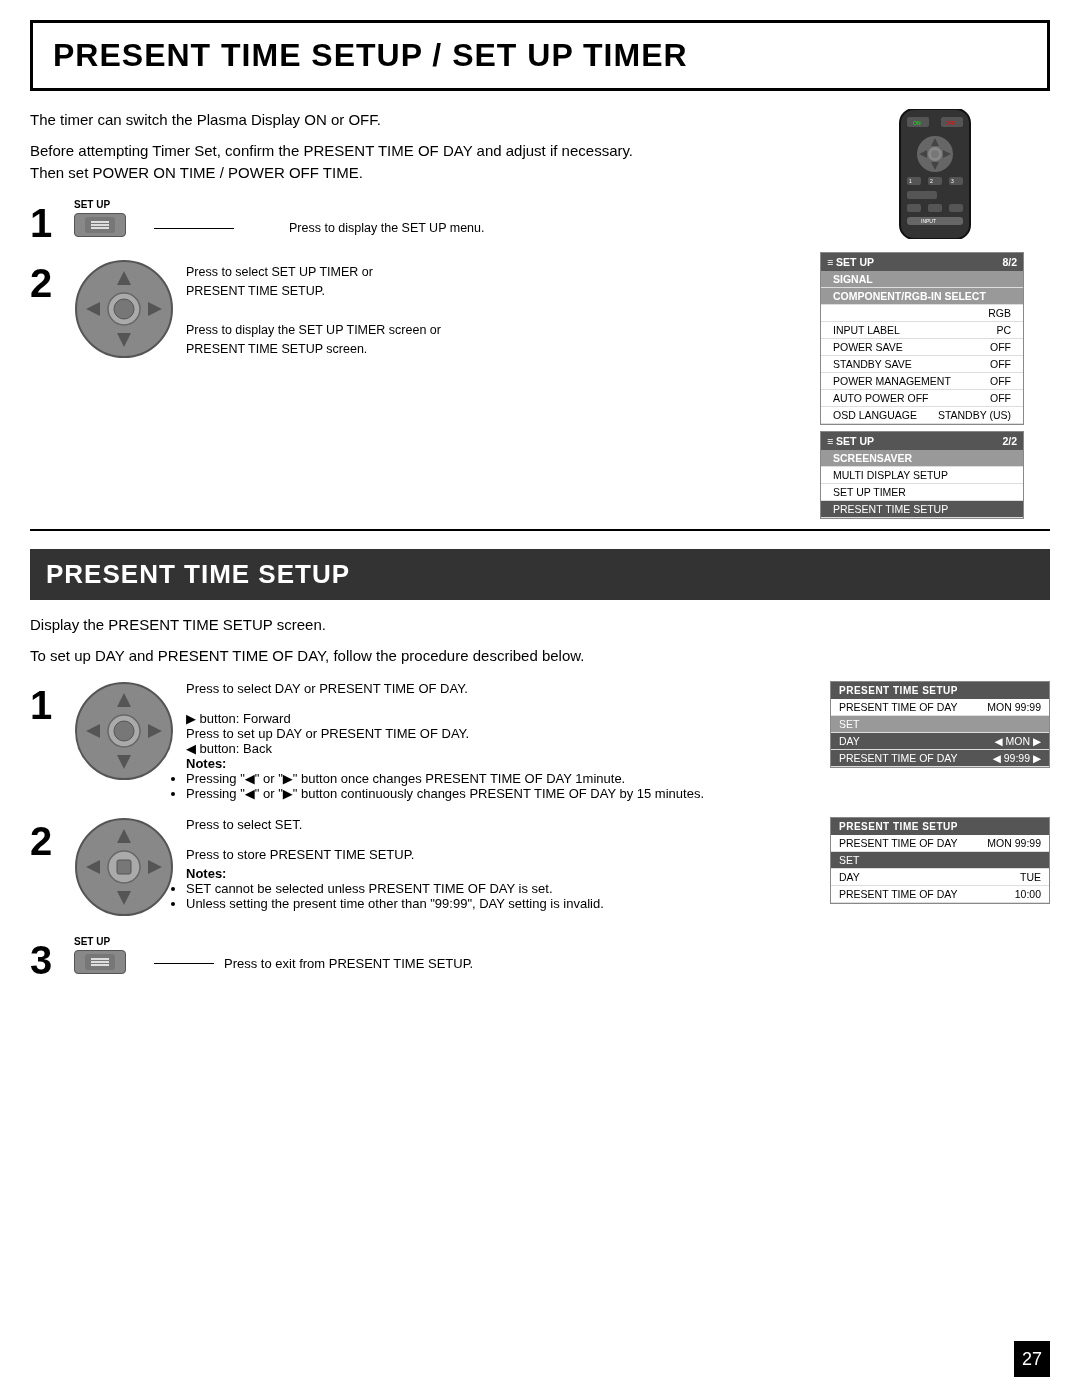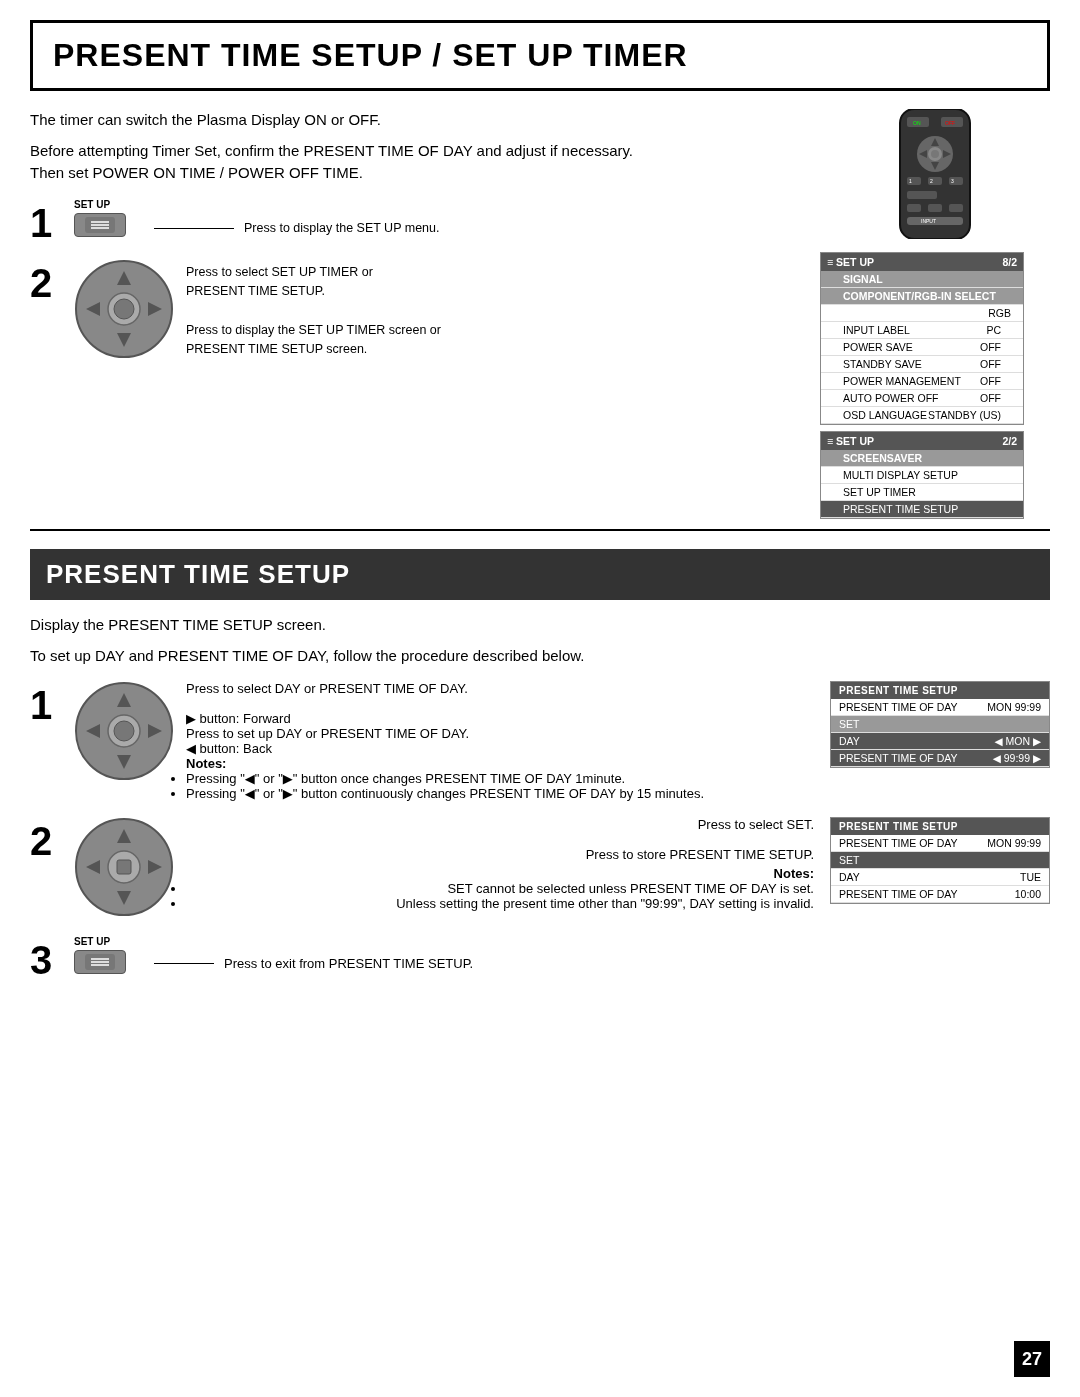--- a/index.html
+++ b/index.html
@@ -84,21 +84,21 @@
       background: #555;
       color: #fff;
       padding: 3px 6px;
       font-weight: bold;
       display: flex;
       justify-content: space-between;
     }
     .menu-row {
       display: flex;
       justify-content: space-between;
-      padding: 2px 22px;
+      padding: 2px 12px;
       border-bottom: 1px solid #ddd;
     }
     .menu-row.selected, .menu-row.highlight {
       background: #555;
       color: #fff;
     }
     .menu-row.section-header {
       background: #999;
       color: #fff;
       font-weight: bold;
@@ -147,21 +147,21 @@
       bottom: 20px;
       right: 30px;
       width: 36px;
       height: 36px;
       background: #000;
       color: #fff;
       display: flex;
       align-items: center;
       justify-content: center;
       font-size: 18px;
-      font-weight: bold;
+      font-weight: normal;
     }
 
     .content-area {
       max-width: 1020px;
     }
 
     .step-main-row {
       display: flex;
       align-items: flex-start;
       margin-bottom: 16px;
@@ -218,21 +218,21 @@
               <div class="setup-btn">
                 <svg width="30" height="16" viewBox="0 0 30 16">
                   <rect x="0" y="0" width="30" height="16" rx="3" fill="#777"></rect>
                   <line x1="6" y1="5" x2="24" y2="5" stroke="#fff" stroke-width="1.5"></line>
                   <line x1="6" y1="8" x2="24" y2="8" stroke="#fff" stroke-width="1.5"></line>
                   <line x1="6" y1="11" x2="24" y2="11" stroke="#fff" stroke-width="1.5"></line>
                 </svg>
               </div>
             </div>
           </div>
-          <div style="display:flex; align-items:center; margin-top:20px; flex:1;">
+          <div style="display:flex; align-items:center; margin-top:20px; flex:1;gap:45px;">
             <div style="width:80px; height:1px; background:#000; flex-shrink:0;"></div>
             <div class="step-desc-col" style="margin-left:10px;">
               Press to display the SET UP menu.
             </div>
           </div>
         </div>
 
         <div class="step-main-row">
           <div class="step-num-col">2</div>
           <div class="step-graphic-col">
@@ -423,21 +423,21 @@
         <circle cx="50" cy="50" r="48" fill="#888" stroke="#555" stroke-width="2"></circle>
         <circle cx="50" cy="50" r="16" fill="#aaa" stroke="#666" stroke-width="1.5"></circle>
 
         <rect x="43" y="43" width="14" height="14" rx="2" fill="#777" stroke="#555" stroke-width="1"></rect>
         <polygon points="50,12 43,26 57,26" fill="#555"></polygon>
         <polygon points="50,88 43,74 57,74" fill="#555"></polygon>
         <polygon points="12,50 26,43 26,57" fill="#555"></polygon>
         <polygon points="88,50 74,43 74,57" fill="#555"></polygon>
       </svg>
     </div>
-    <div style="flex:1;text-align:right;">
+    <div style="flex:1;">
       <p>Press to select SET.</p>
       <br>
       <p>Press to store PRESENT TIME SETUP.</p>
       <p class="notes-bold" style="margin-top:4px;"><strong>Notes:</strong></p>
       <ul>
         <li>SET cannot be selected unless PRESENT TIME OF DAY is set.</li>
         <li>Unless setting the present time other than "99:99", DAY setting is invalid.</li>
       </ul>
     </div>
 

